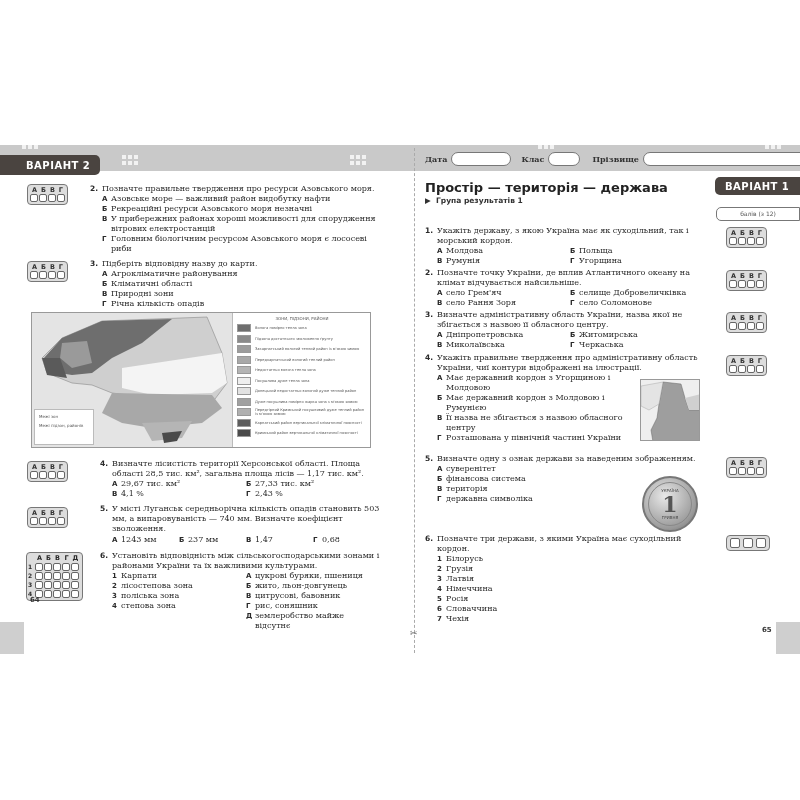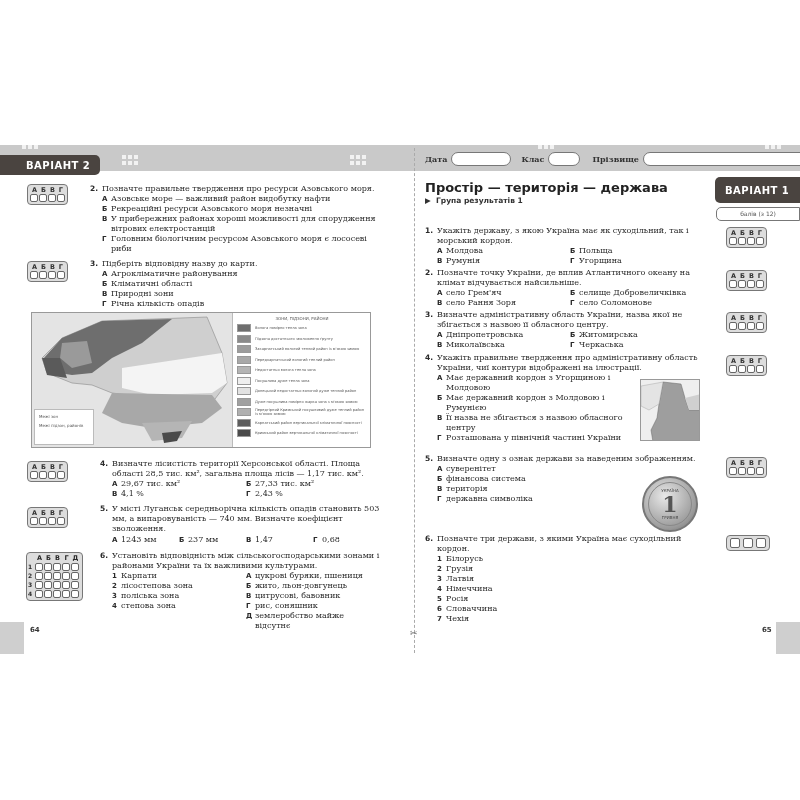--- a/index.html
+++ b/index.html
@@ -6,21 +6,21 @@
   html, body { width: 800px; height: 800px; background: #ffffff; overflow: hidden; }
   body { position: relative; font-family: "DejaVu Serif", serif; color: #2a2a2a; }
   .sans { font-family: "DejaVu Sans", sans-serif; }
   .band { position: absolute; top: 145px; height: 26px; background: #c9c9c9; }
   .band.left { left: 0; width: 412px; }
   .band.right { left: 412px; width: 388px; }
   .dots { position: absolute; display: grid; grid-template-columns: repeat(3, 4px); gap: 2px; }
   .dots span { width: 4px; height: 4px; background: #f2f2f2; display: block; }
   .variant-tab { position: absolute; background: #4a4440; color: #fff; font-weight: bold; font-size: 10px; letter-spacing: 0.5px; display: flex; align-items: center; }
   .variant-tab.v2 { left: 0; top: 155px; width: 100px; height: 20px; border-radius: 0 5px 5px 0; padding-left: 26px; }
-  .variant-tab.v1 { left: 715px; top: 177px; width: 85px; height: 26px; border-radius: 5px 0 0 5px; padding-left: 10px; }
+  .variant-tab.v1 { left: 715px; top: 177px; width: 85px; height: 18px; border-radius: 5px 0 0 5px; padding-left: 10px; }
   .header-fields { position: absolute; left: 425px; top: 152px; display: flex; align-items: center; gap: 4px; font-size: 8px; font-weight: bold; color: #333; }
   .hf-box { height: 14px; border: 1px solid #777; border-radius: 7px; background: #fff; }
   .score-box { position: absolute; left: 716px; top: 207px; width: 84px; height: 14px; border: 1px solid #777; border-radius: 5px 0 0 5px; font-size: 6px; color: #555; text-align: center; line-height: 12px; }
   .ans { position: absolute; border: 1px solid #777; border-radius: 4px; background: #ddd; padding: 1px 2px 2px 2px; }
   .ans .letters { display: flex; justify-content: space-around; font-size: 6.5px; font-weight: bold; color: #333; height: 8px; line-height: 8px; }
   .ans .cells { display: flex; gap: 1px; }
   .ans .cell { width: 8px; height: 8px; background: #fff; border: 1px solid #666; border-radius: 2px; }
   .grid-ans { position: absolute; left: 26px; top: 552px; border: 1px solid #777; border-radius: 4px; background: #ddd; padding: 1px 2px 2px 1px; }
   .grid-ans .hdr { display: flex; padding-left: 7px; font-size: 6.5px; font-weight: bold; height: 8px; line-height: 8px; }
   .grid-ans .hdr span { width: 9px; text-align: center; }
@@ -418,21 +418,21 @@
         </div>
       <div class="opt">
           <span class="lt">Д</span>
           <span>землеробство майже відсутнє</span>
         </div>
     </div>
   </div>
 </div>
 
 <div class="corner" style="left:0;top:622px;width:24px;height:32px;"></div>
-<div class="page-num" style="left:30px;top:626px;">64</div>
+<div class="page-num" style="left:30px;top:596px;">64</div>
 
 <div class="section-title">Простір — територія — держава</div>
 <div class="variant-tab v1 sans">ВАРІАНТ 1</div>
 <div class="score-box sans">балів (з 12)</div>
 <div class="group-title"><span>▶</span>&nbsp;&nbsp;<span>Група результатів 1</span></div>
 
 <div class="q" style="left:425px;top:226px;width:278px;">
   <div class="stem">
       <span class="num">1.</span>
       <span>Укажіть державу, з якою Україна має як суходільний, так і морський кордон.</span>

